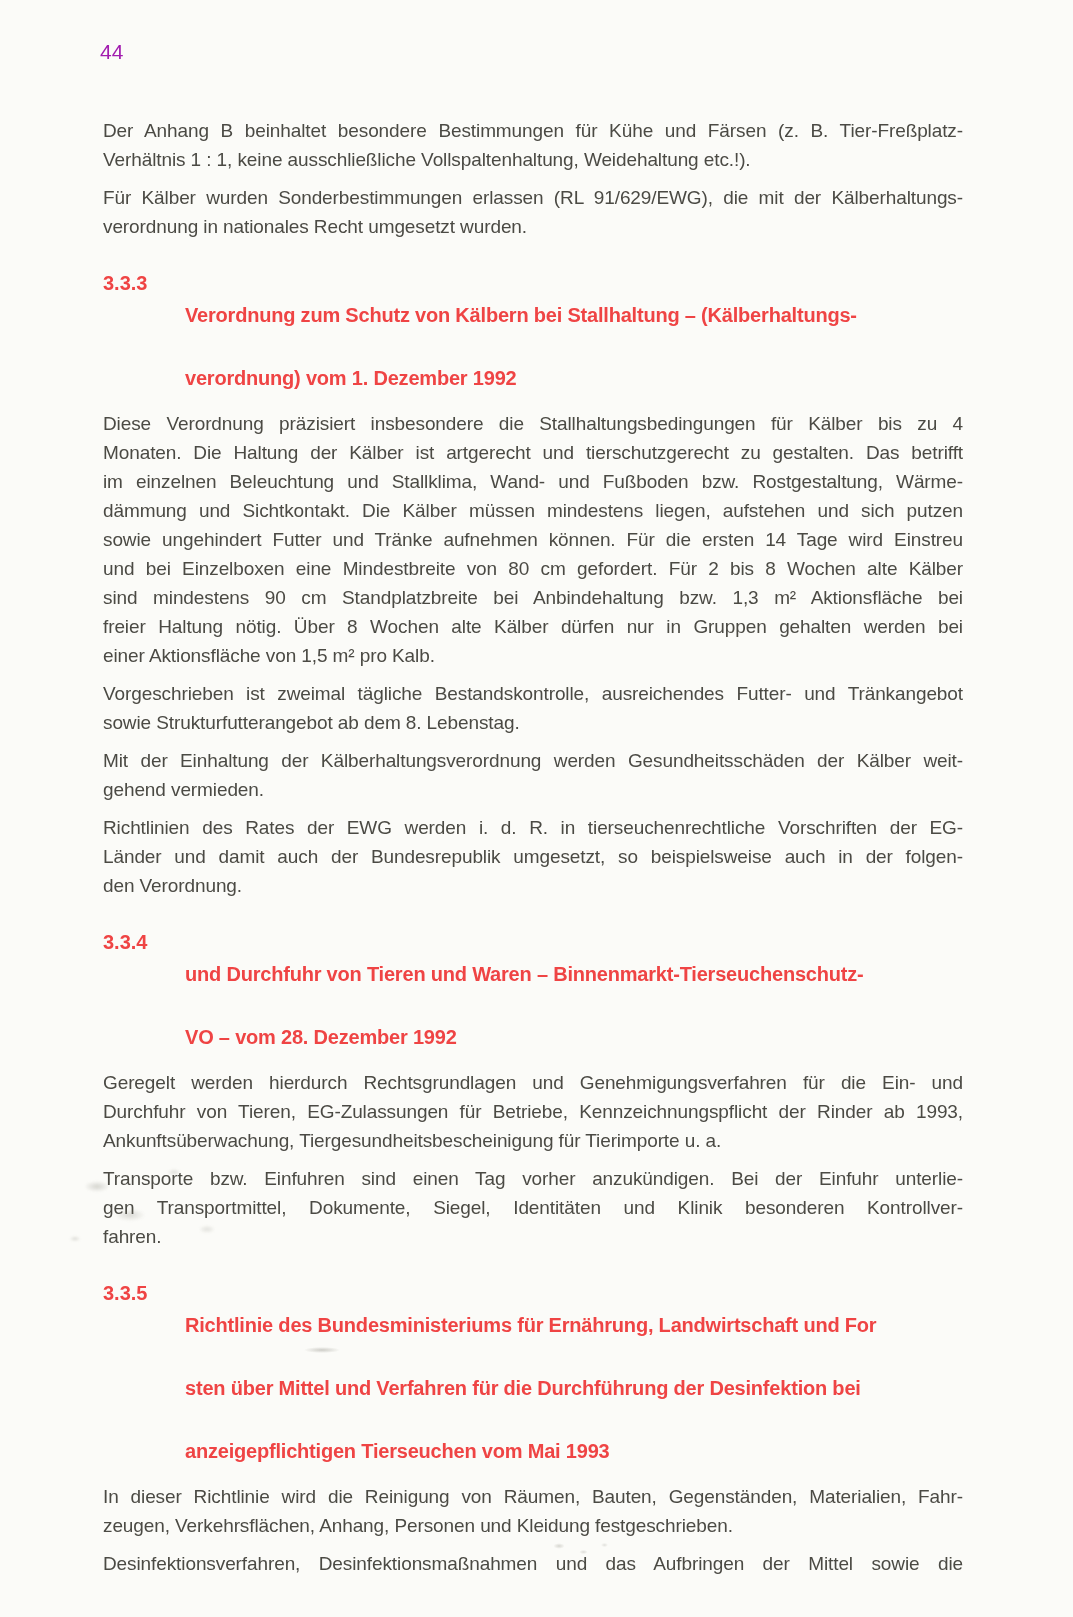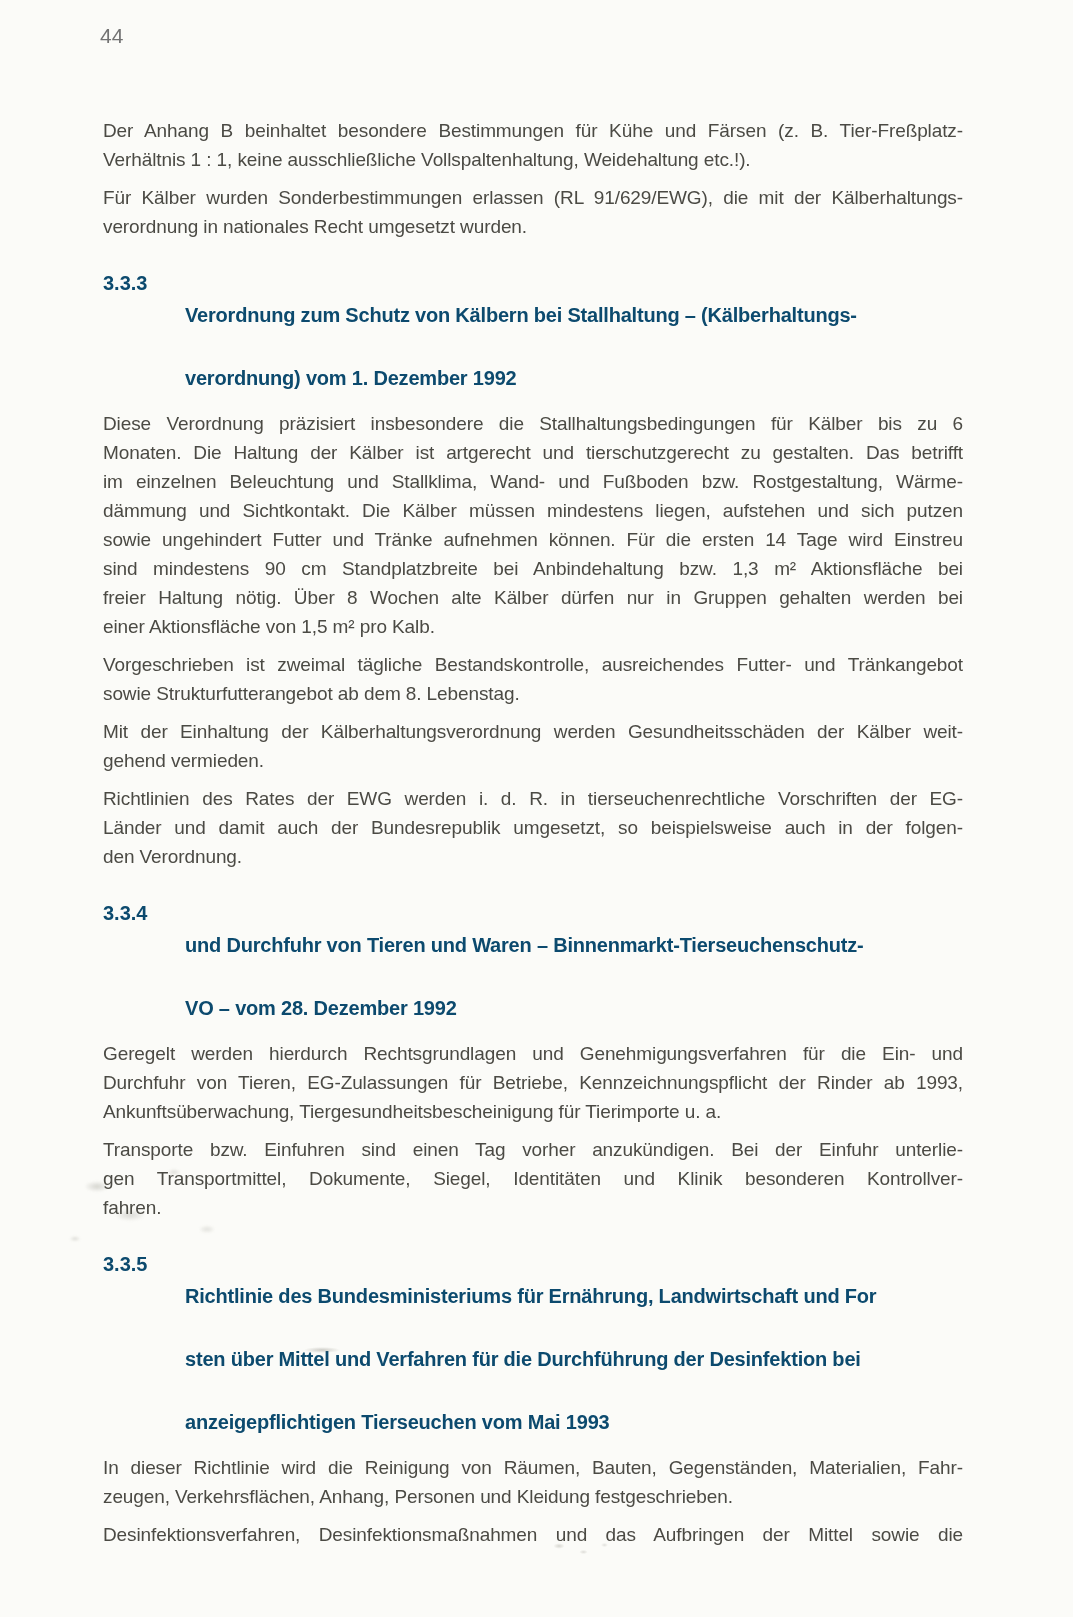--- a/index.html
+++ b/index.html
@@ -11,23 +11,23 @@
     height: 1617px;
     position: relative;
     background: #fbfbf8;
     font-family: "Liberation Sans", "DejaVu Sans", sans-serif;
     color: #4b4a44;
     overflow: hidden;
   }
   .page-number {
     position: absolute;
     left: 100px;
-    top: 24px;
+    top: 40px;
     font-size: 21px;
-    color: #737373;
+    color: #a21caf;
   }
   #content {
     position: absolute;
     left: 103px;
     top: 116px;
     width: 860px;
   }
   .para { margin-bottom: 9px; }
   .line {
     font-size: 19px;
@@ -38,21 +38,21 @@
   }
   .just {
     text-align: justify;
     text-align-last: justify;
   }
   .heading {
     display: flex;
     margin-top: 27px;
     margin-bottom: 15px;
     font-weight: bold;
-    color: #0c4a6e;
+    color: #ef4444;
   }
   .h-num {
     width: 82px;
     flex-shrink: 0;
     font-size: 20px;
     line-height: 31px;
   }
   .h-body { flex: 1; }
   .h-line {
     font-size: 20px;
@@ -105,25 +105,26 @@
       <div class="line">verordnung in nationales Recht umgesetzt wurden.</div>
     </div>
     <div class="heading">
       <div class="h-num">3.3.3</div>
       <div class="h-body">
         <div class="h-line">Verordnung zum Schutz von Kälbern bei Stallhaltung – (Kälberhaltungs-</div>
         <div class="h-line">verordnung) vom 1. Dezember 1992</div>
       </div>
     </div>
     <div class="para">
-      <div class="line just">Diese Verordnung präzisiert insbesondere die Stallhaltungsbedingungen für Kälber bis zu 6</div>
+      <div class="line just">Diese Verordnung präzisiert insbesondere die Stallhaltungsbedingungen für Kälber bis zu 4</div>
       <div class="line just">Monaten. Die Haltung der Kälber ist artgerecht und tierschutzgerecht zu gestalten. Das betrifft</div>
       <div class="line just">im einzelnen Beleuchtung und Stallklima, Wand- und Fußboden bzw. Rostgestaltung, Wärme-</div>
       <div class="line just">dämmung und Sichtkontakt. Die Kälber müssen mindestens liegen, aufstehen und sich putzen</div>
       <div class="line just">sowie ungehindert Futter und Tränke aufnehmen können. Für die ersten 14 Tage wird Einstreu</div>
+      <div class="line just">und bei Einzelboxen eine Mindestbreite von 80 cm gefordert. Für 2 bis 8 Wochen alte Kälber</div>
       <div class="line just">sind mindestens 90 cm Standplatzbreite bei Anbindehaltung bzw. 1,3 m² Aktionsfläche bei</div>
       <div class="line just">freier Haltung nötig. Über 8 Wochen alte Kälber dürfen nur in Gruppen gehalten werden bei</div>
       <div class="line">einer Aktionsfläche von 1,5 m² pro Kalb.</div>
     </div>
     <div class="para">
       <div class="line just">Vorgeschrieben ist zweimal tägliche Bestandskontrolle, ausreichendes Futter- und Tränkangebot</div>
       <div class="line">sowie Strukturfutterangebot ab dem 8. Lebenstag.</div>
     </div>
     <div class="para">
       <div class="line just">Mit der Einhaltung der Kälberhaltungsverordnung werden Gesundheitsschäden der Kälber weit-</div>

